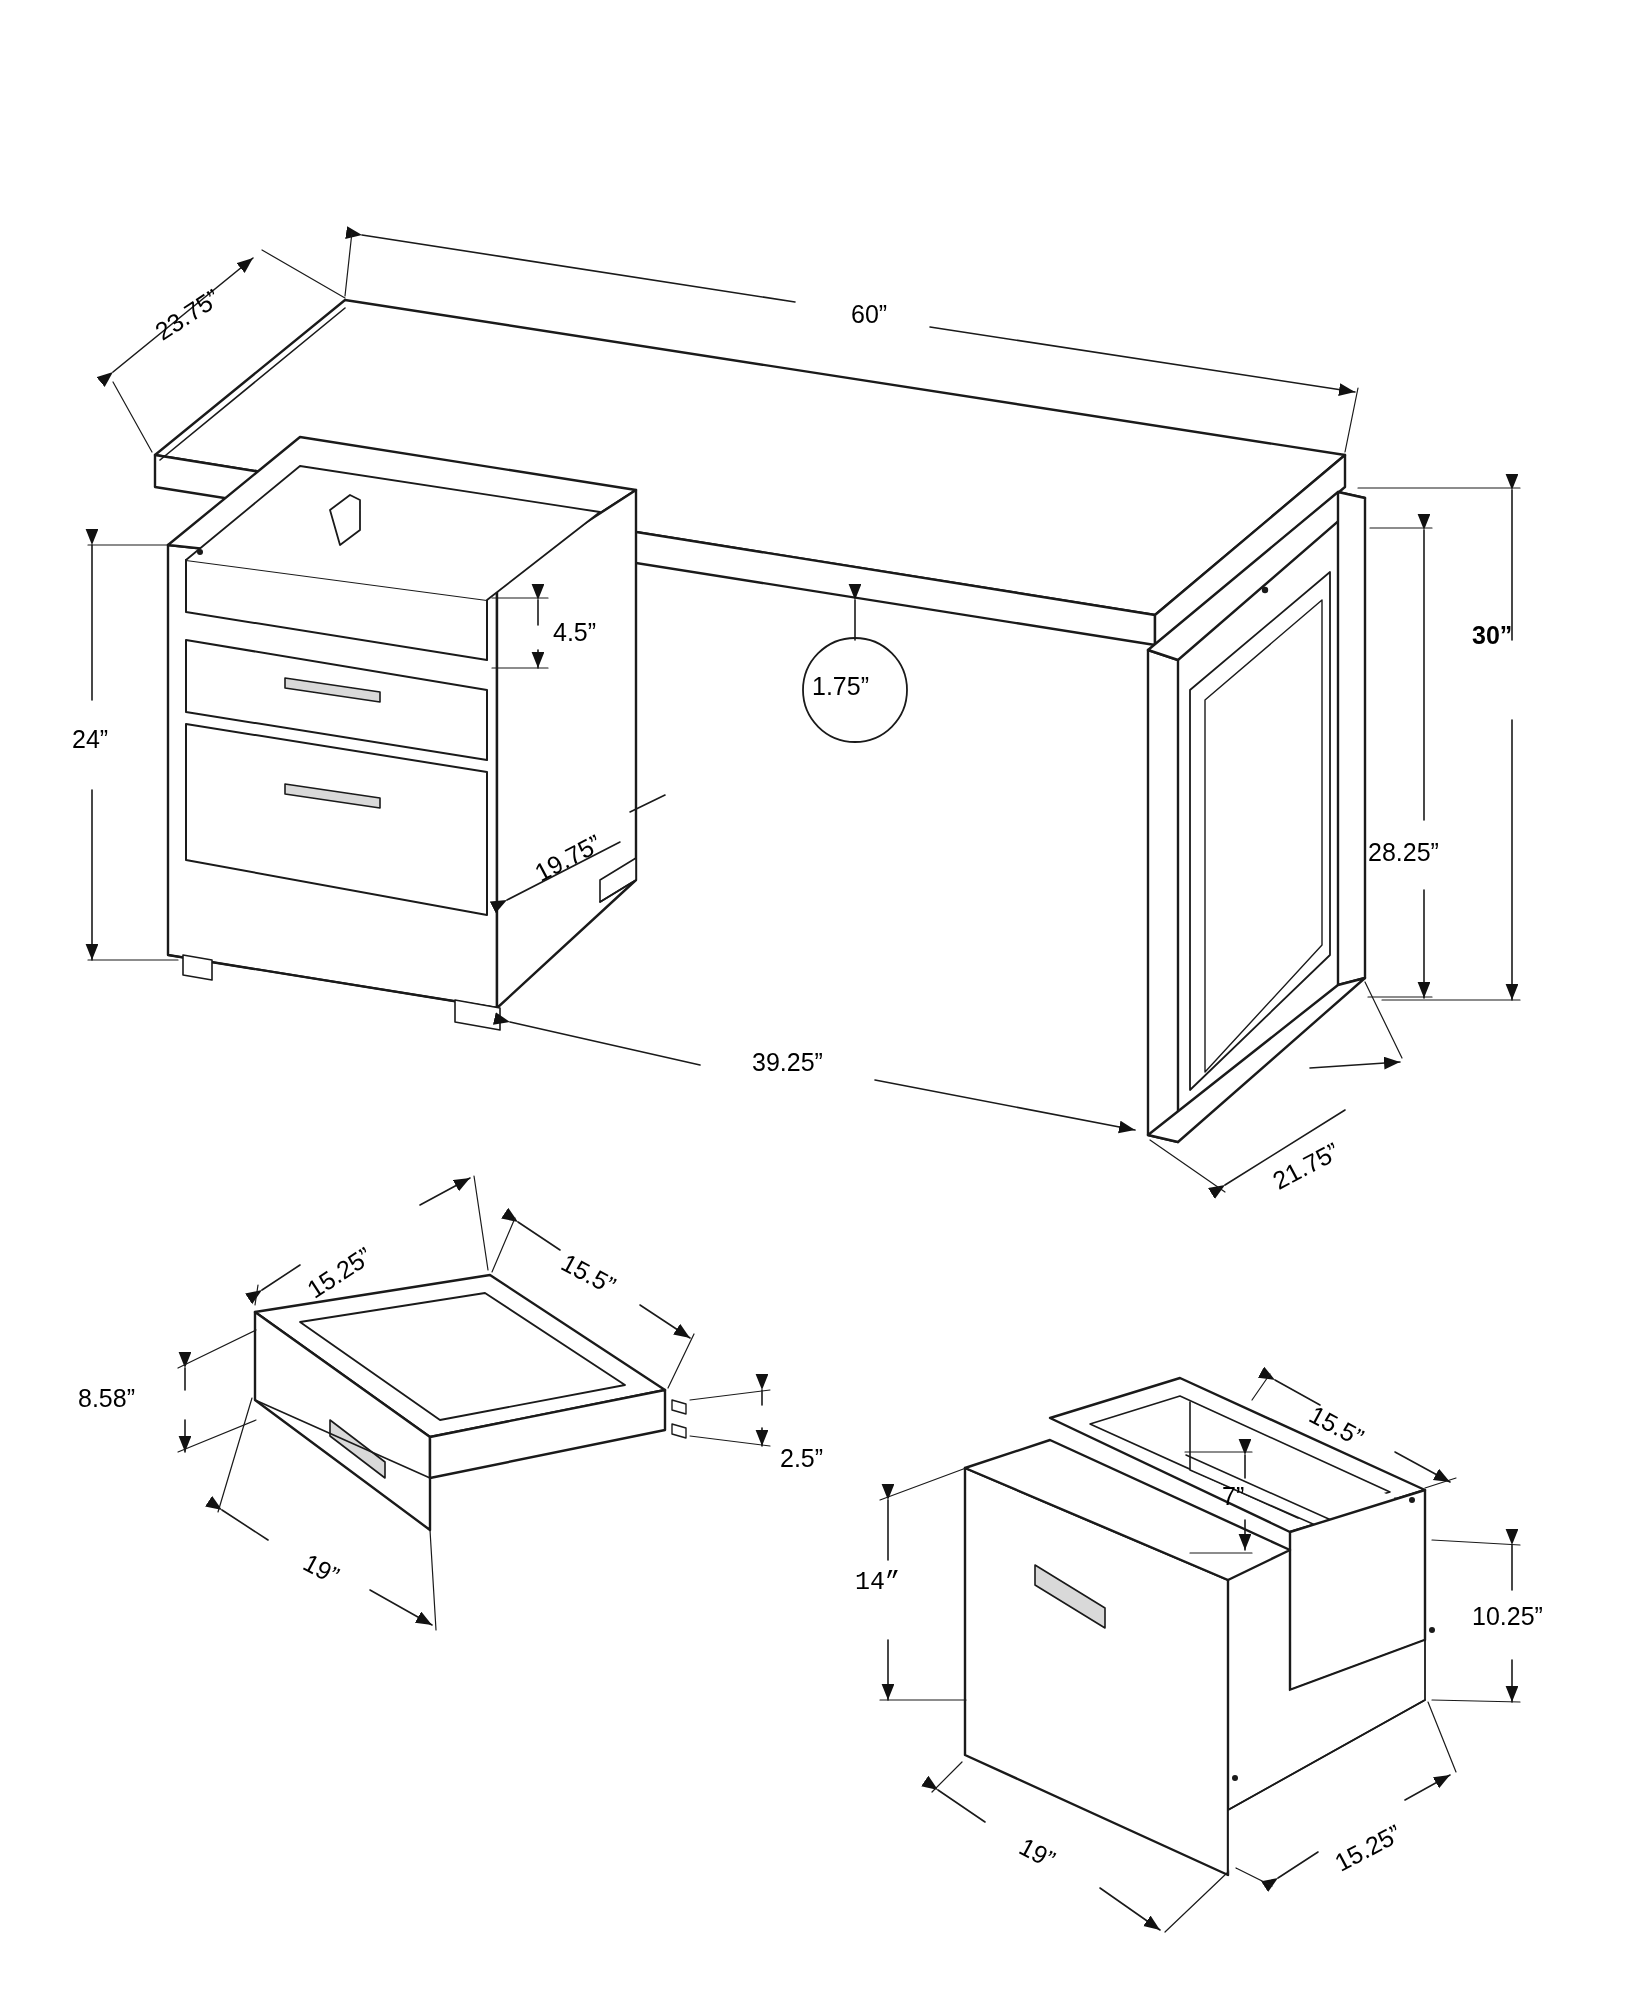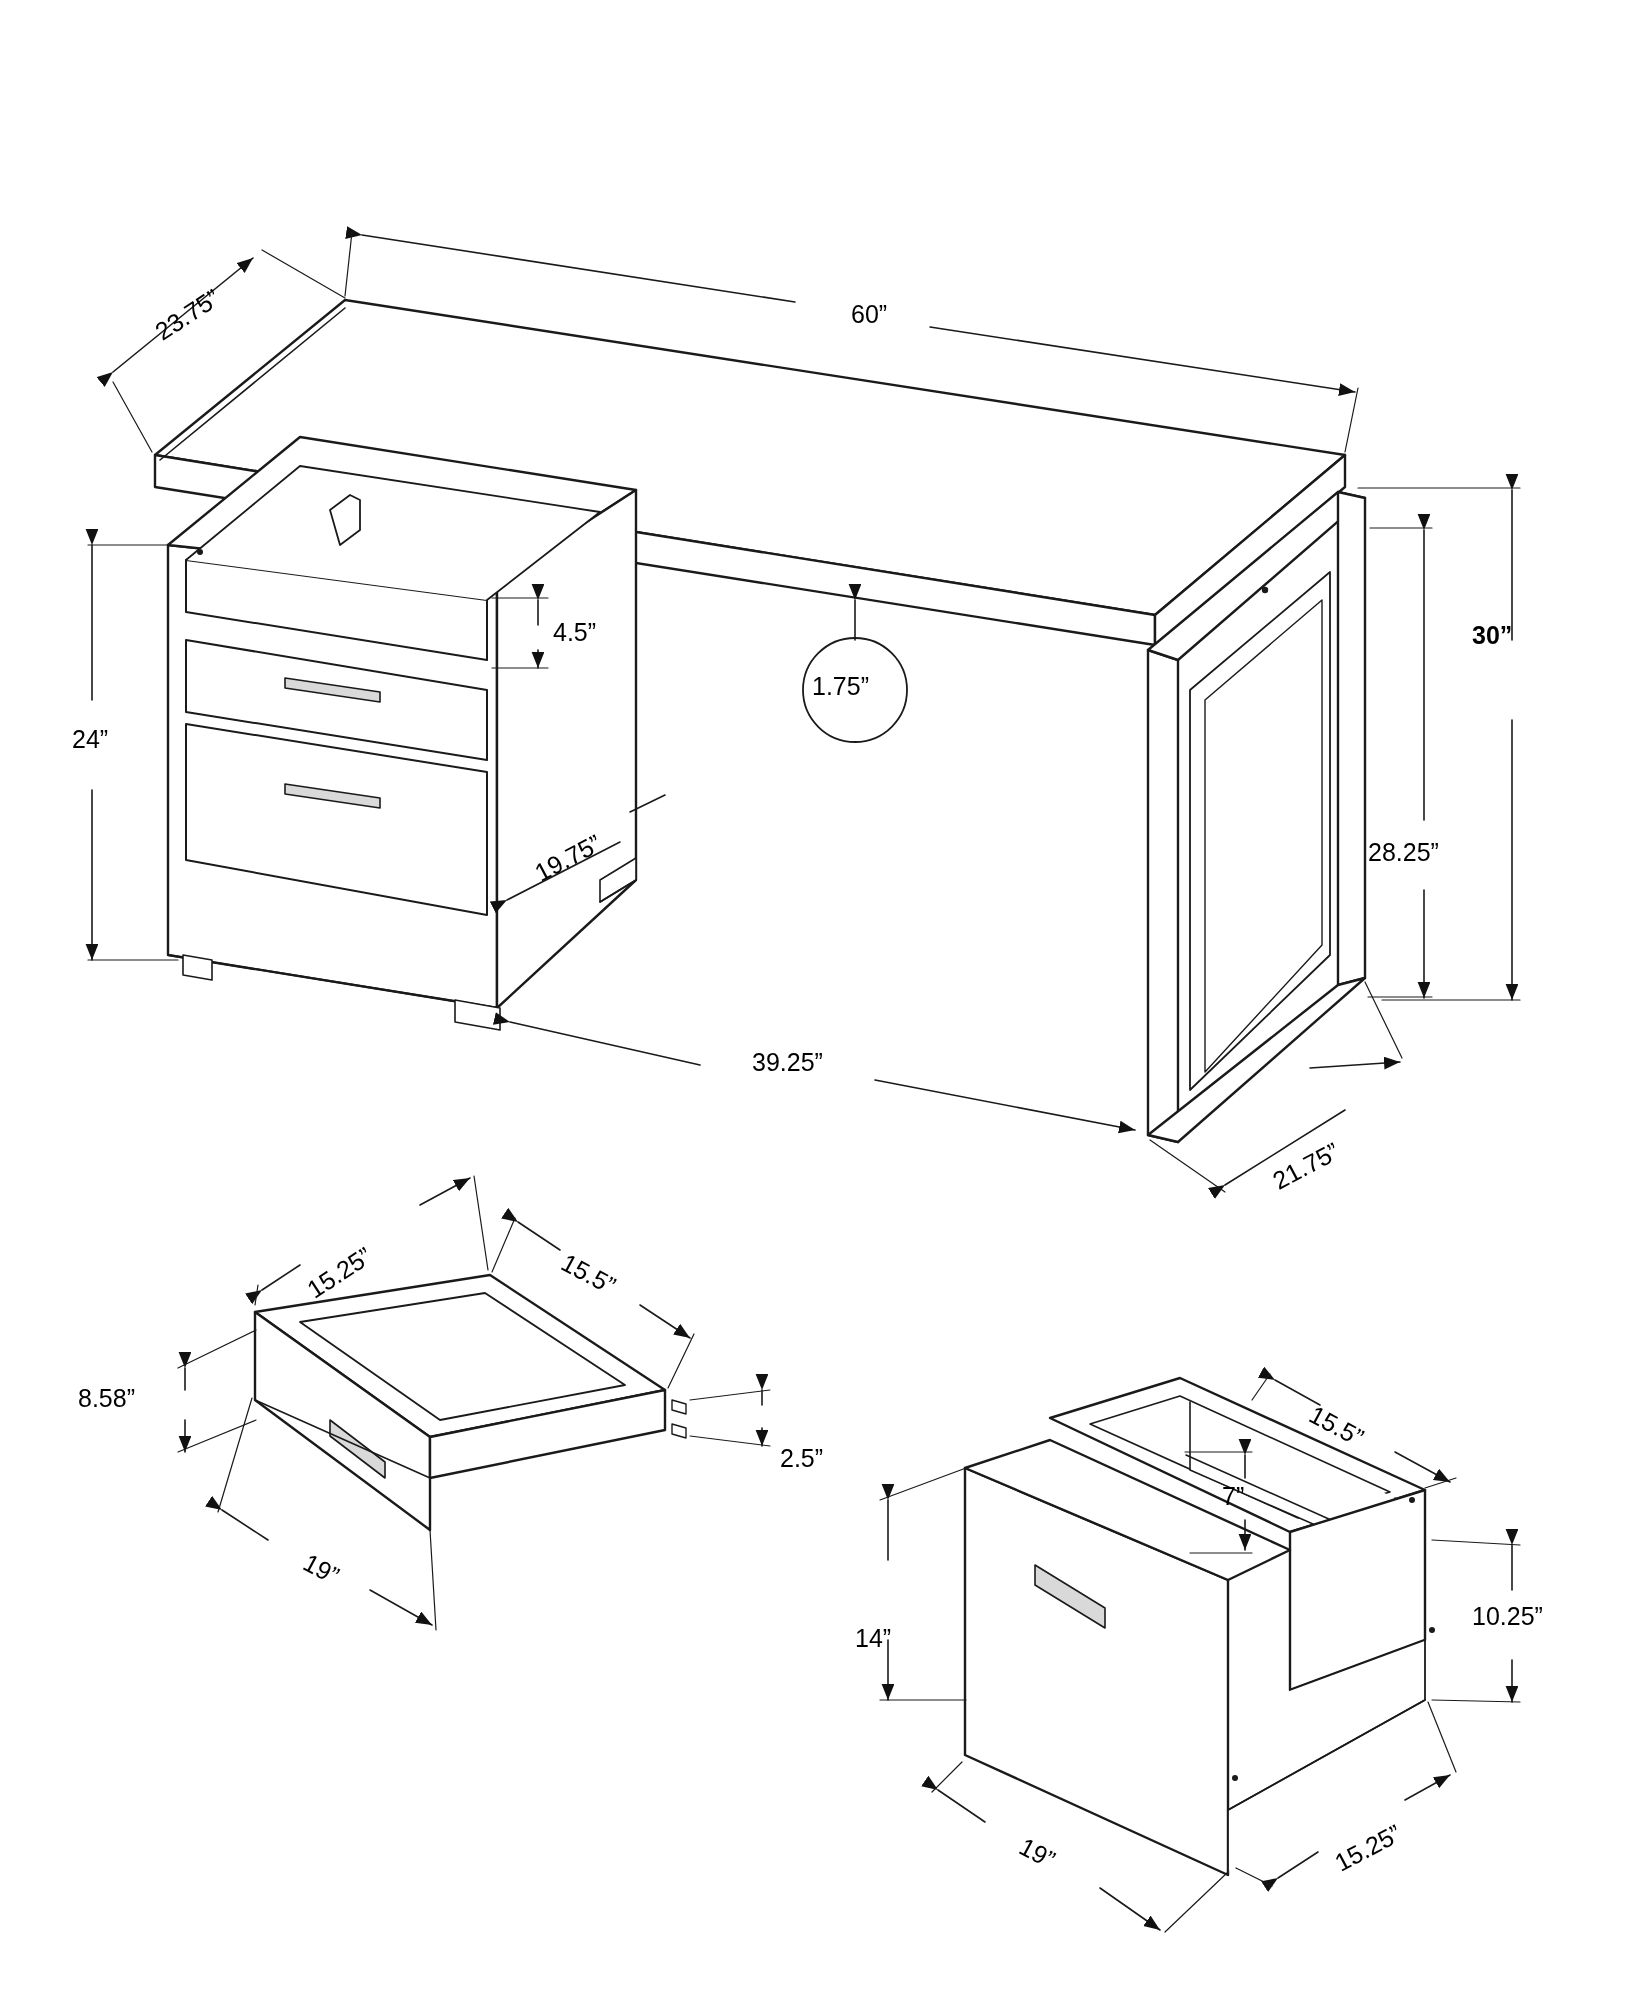--- a/index.html
+++ b/index.html
@@ -230,18 +230,18 @@
 <div class="dimlabel rot-28" style="left:1268px;top:1170px;">21.75”</div>
 
 <div class="dimlabel rot-33" style="left:302px;top:1280px;">15.25”</div>
 <div class="dimlabel rot28" style="left:570px;top:1248px;">15.5”</div>
 <div class="dimlabel" style="left:78px;top:1384px;">8.58”</div>
 <div class="dimlabel" style="left:780px;top:1444px;">2.5”</div>
 <div class="dimlabel rot28" style="left:312px;top:1548px;">19”</div>
 
 <div class="dimlabel rot28" style="left:1318px;top:1400px;">15.5”</div>
 <div class="dimlabel" style="left:1222px;top:1482px;">7”</div>
-<div class="dimlabel" style="left:855px;top:1624px;">14”</div>
+<div class="dimlabel" style="left:855px;top:1568px;font-family:Liberation Mono, monospace;">14”</div>
 <div class="dimlabel" style="left:1472px;top:1602px;">10.25”</div>
 <div class="dimlabel rot28" style="left:1028px;top:1832px;">19”</div>
 <div class="dimlabel rot-28" style="left:1330px;top:1852px;">15.25”</div>
 
 </div>
 
 </body></html>

